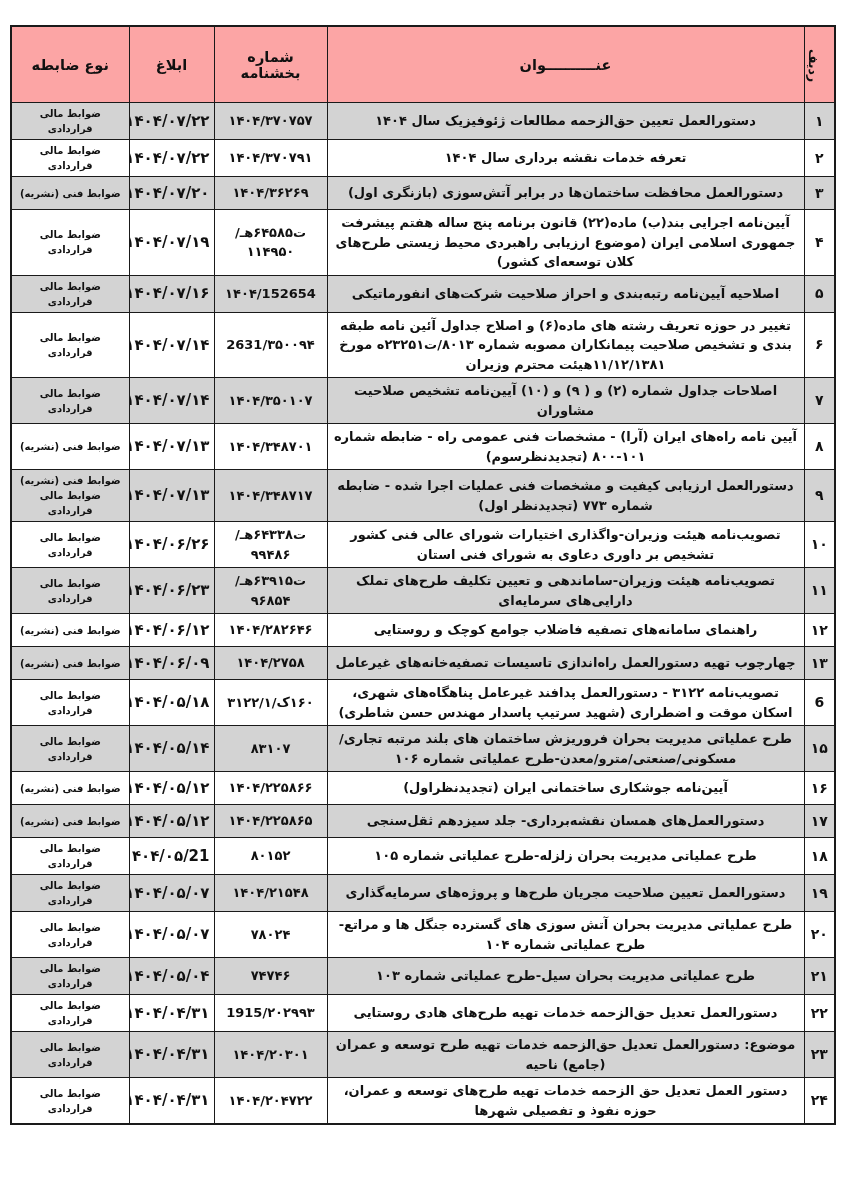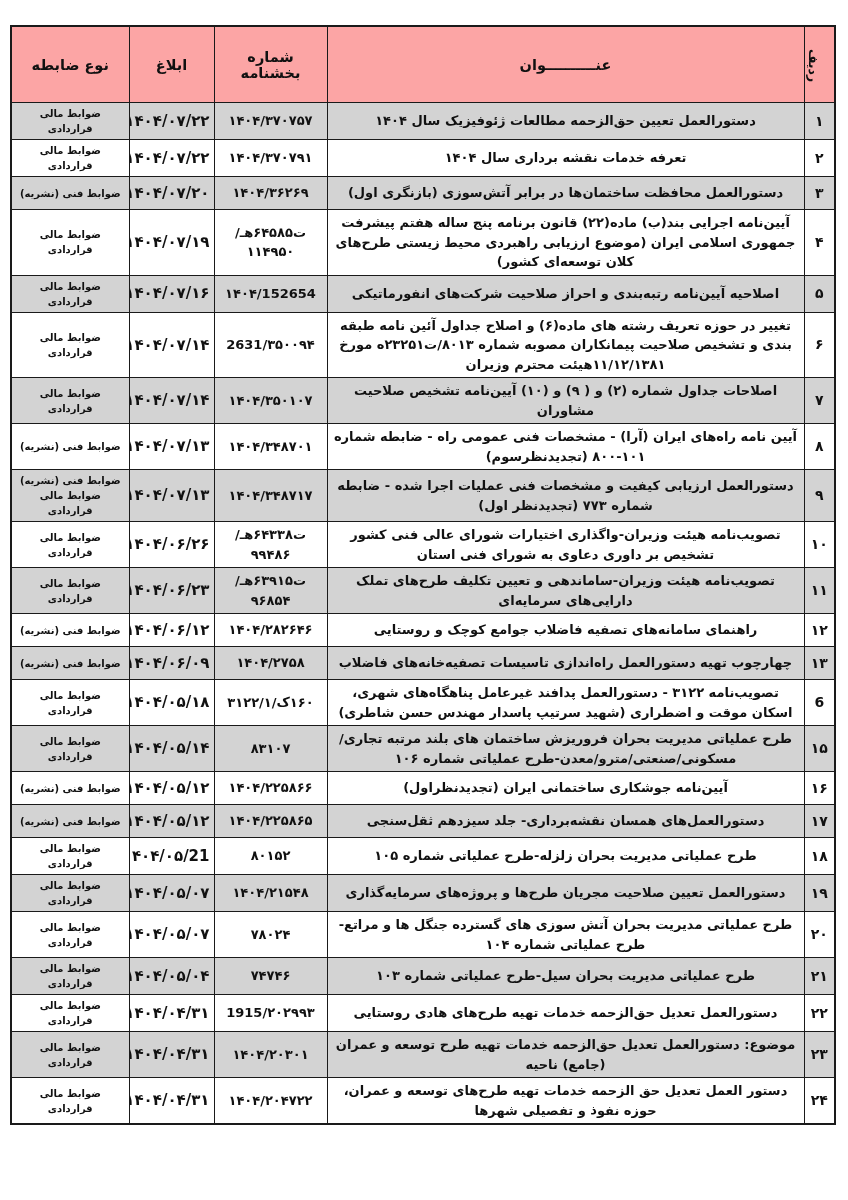--- a/index.html
+++ b/index.html
@@ -160,21 +160,21 @@
         </tr>
         <tr>
           <td class="no-cell">۱۲</td>
           <td class="title-cell">راهنمای سامانه‌های تصفیه فاضلاب جوامع کوچک و روستایی</td>
           <td class="num-cell">۱۴۰۴/۲۸۲۶۴۶</td>
           <td class="date-cell">۱۴۰۴/۰۶/۱۲</td>
           <td class="type-cell">ضوابط فنی (نشریه)</td>
         </tr>
         <tr class="shaded" style="background: rgb(211, 211, 211);">
           <td class="no-cell">۱۳</td>
-          <td class="title-cell">چهارچوب تهیه دستورالعمل راه‌اندازی تاسیسات تصفیه‌خانه‌های فاضلاب</td>
+          <td class="title-cell">چهارچوب تهیه دستورالعمل راه‌اندازی تاسیسات تصفیه‌خانه‌های غیرعامل</td>
           <td class="num-cell">۱۴۰۴/۲۷۵۸</td>
           <td class="date-cell">۱۴۰۴/۰۶/۰۹</td>
           <td class="type-cell">ضوابط فنی (نشریه)</td>
         </tr>
         <tr>
           <td class="no-cell">6</td>
           <td class="title-cell">تصویب‌نامه ۳۱۲۲ - دستورالعمل پدافند غیرعامل پناهگاه‌های شهری، اسکان موقت و اضطراری (شهید سرتیپ پاسدار مهندس حسن شاطری)</td>
           <td class="num-cell">۱۶۰ک/۳۱۲۲/۱</td>
           <td class="date-cell">۱۴۰۴/۰۵/۱۸</td>
           <td class="type-cell">ضوابط مالی قراردادی</td>

